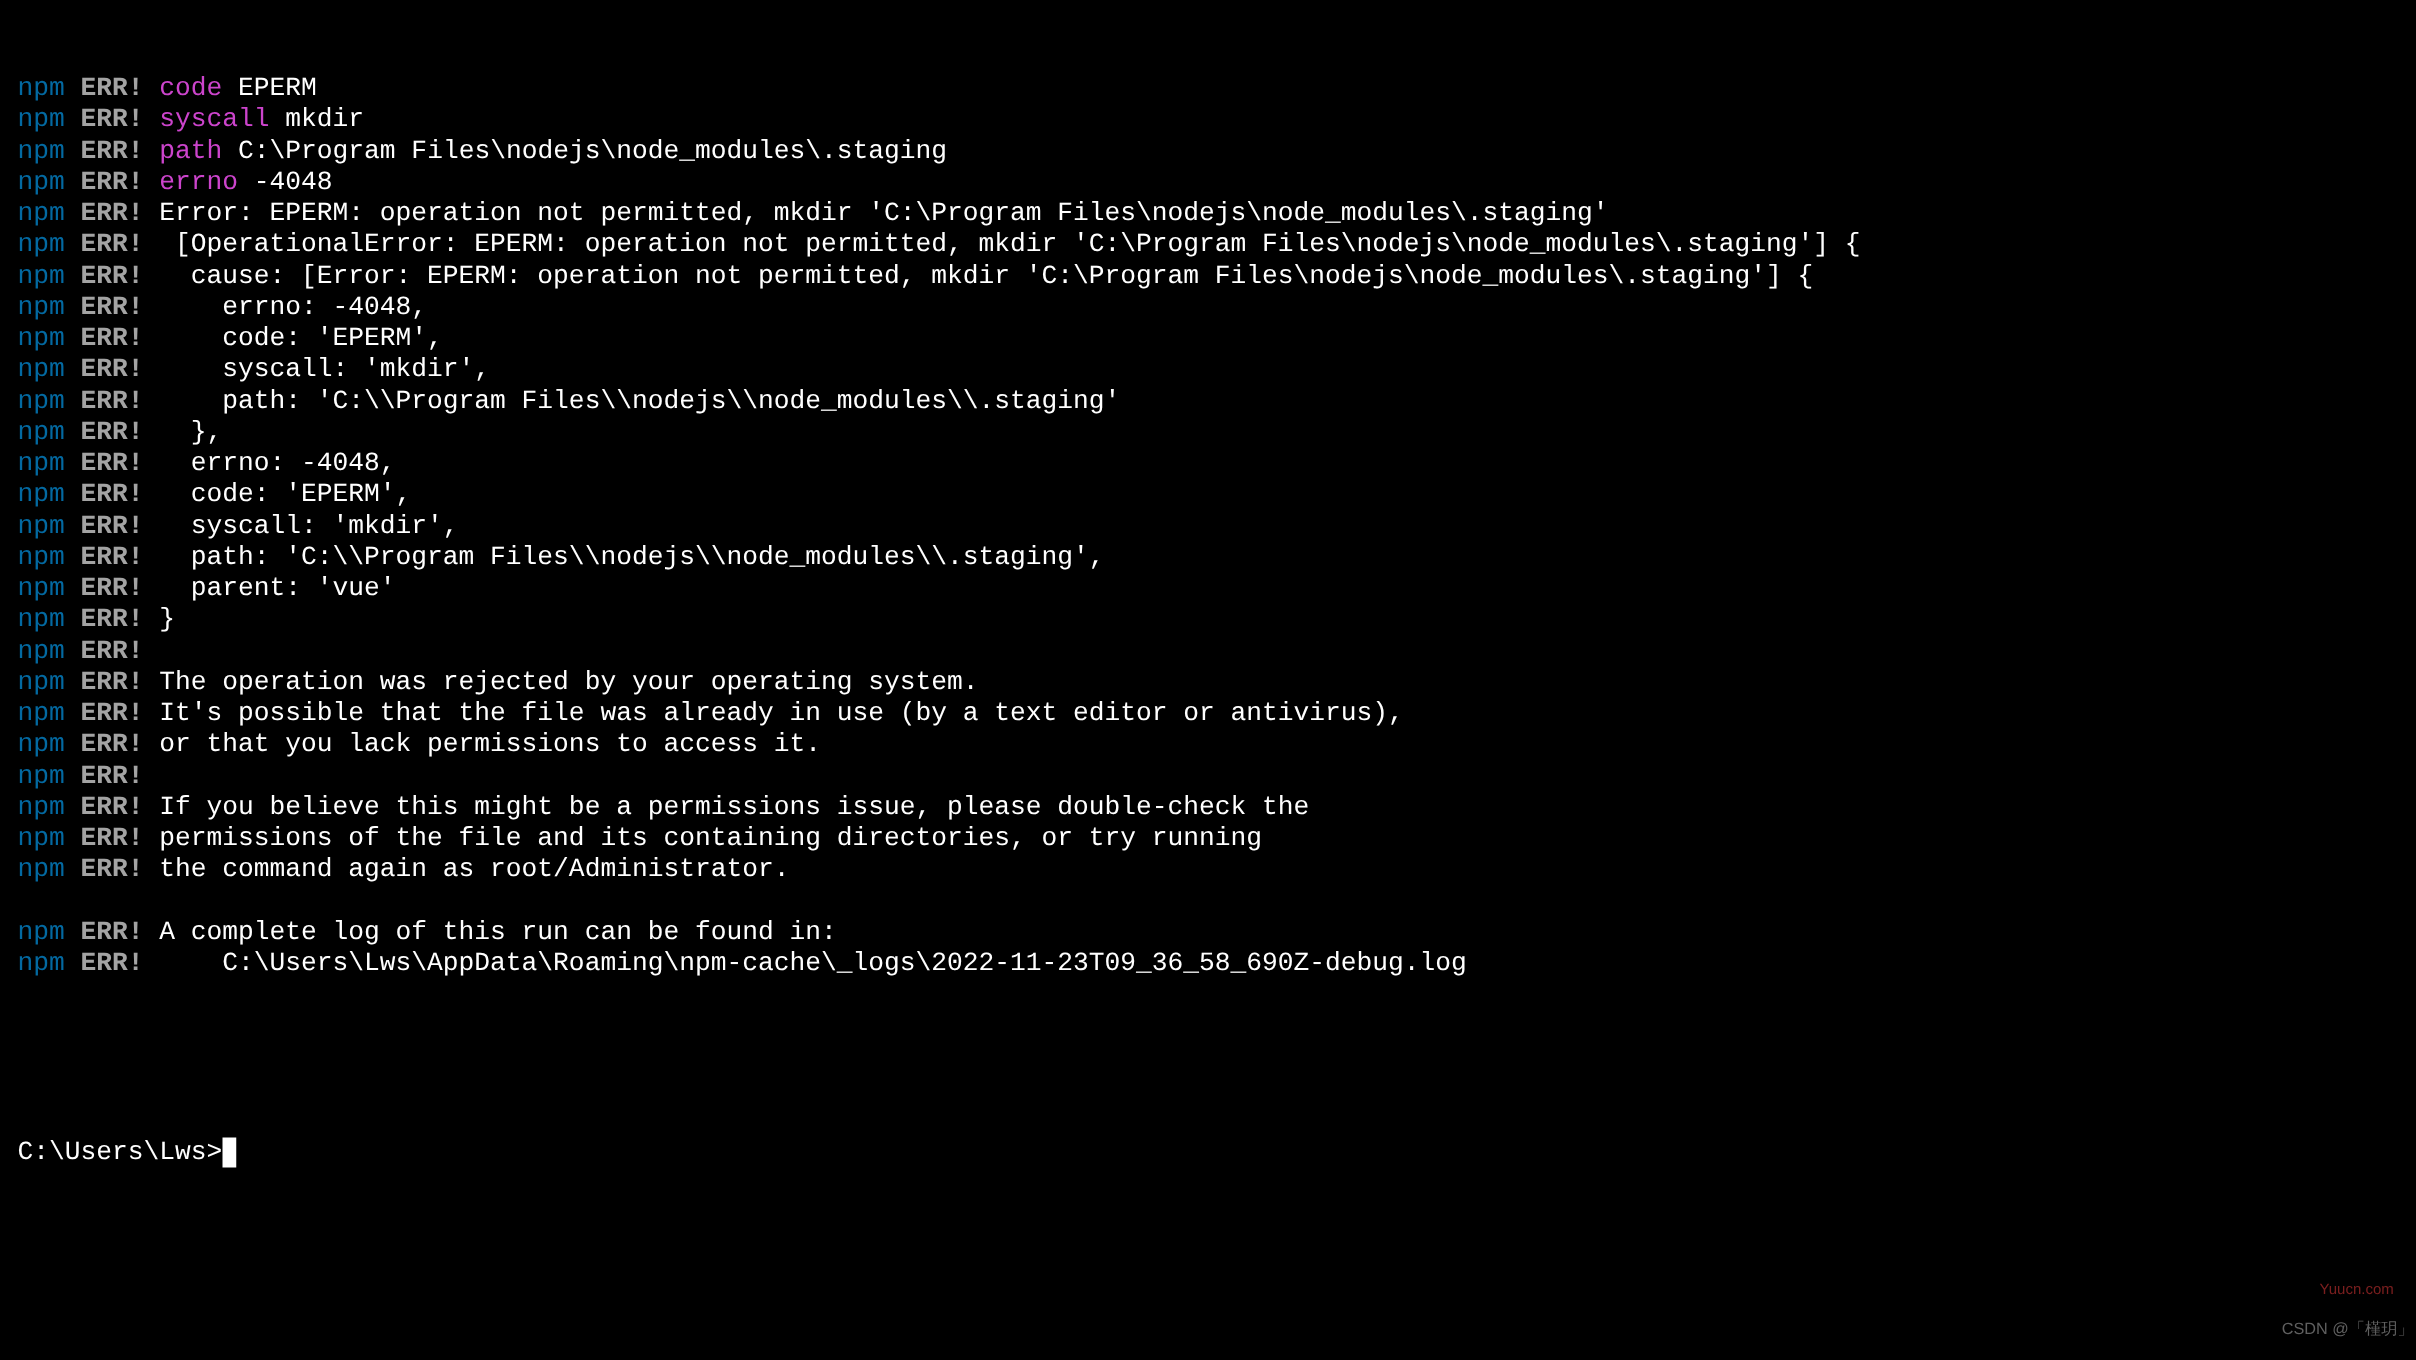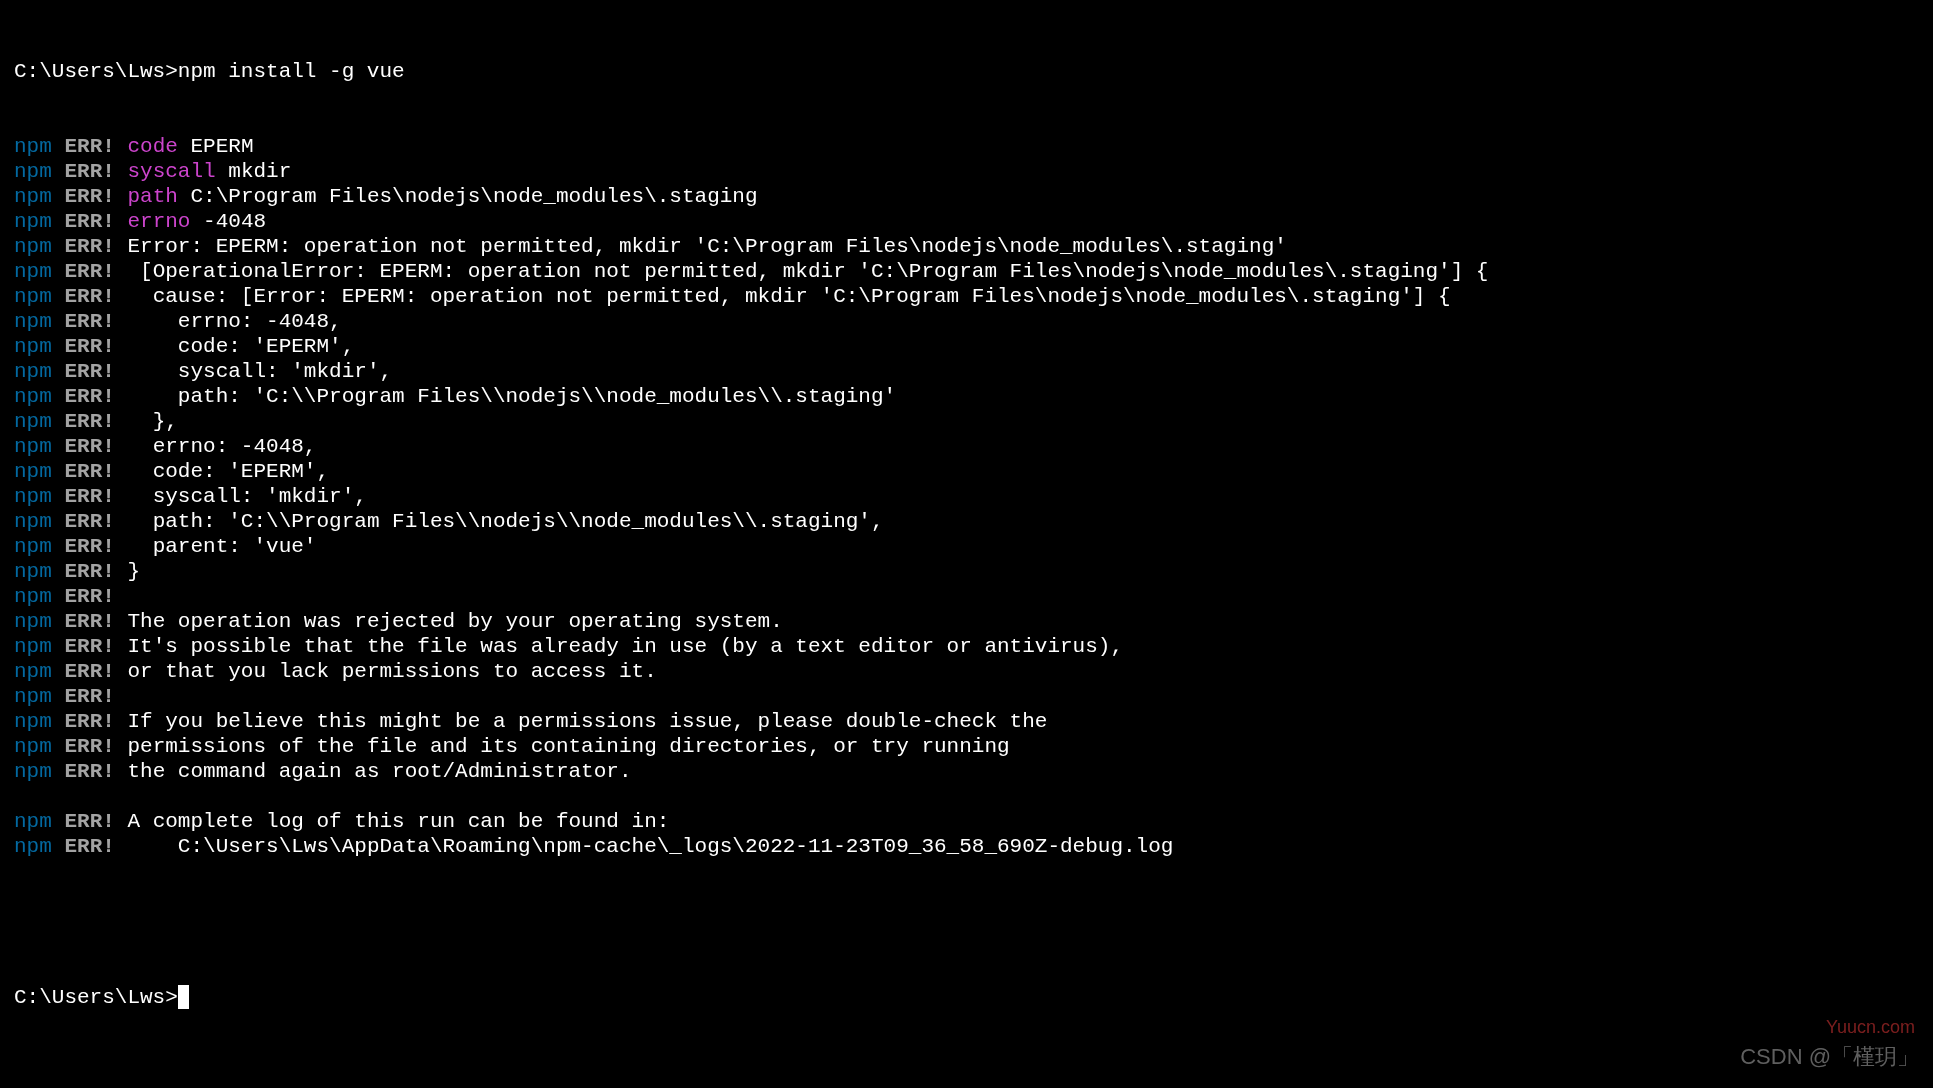--- a/index.html
+++ b/index.html
@@ -48,39 +48,38 @@
       width: 11px;
       height: 24px;
       background-color: #ffffff;
       vertical-align: text-bottom;
     }
     .watermark-yuucn {
       position: absolute;
       right: 18px;
       bottom: 50px;
       color: #cc3333;
-      font-size: 18px;
+      font-size: 12px;
       font-family: sans-serif;
       opacity: 0.6;
       text-align: right;
     }
     .watermark-csdn {
       position: absolute;
-      right: 14px;
+      right: 2px;
       bottom: 18px;
       color: #888888;
-      font-size: 22px;
+      font-size: 13px;
       font-family: sans-serif;
       opacity: 0.7;
     }
   </style>
 </head>
 <body>
 
 <div class="terminal">
-  <div class="line"><span class="prompt">C:\Users\Lws&gt;</span><span class="text">npm install -g vue</span></div>
   <div id="lines-container"><div class="line"><span class="npm">npm</span><span class="text"> </span><span class="err">ERR!</span><span class="text"> </span><span class="key">code</span><span class="text"> EPERM</span></div><div class="line"><span class="npm">npm</span><span class="text"> </span><span class="err">ERR!</span><span class="text"> </span><span class="key">syscall</span><span class="text"> mkdir</span></div><div class="line"><span class="npm">npm</span><span class="text"> </span><span class="err">ERR!</span><span class="text"> </span><span class="key">path</span><span class="text"> C:\Program Files\nodejs\node_modules\.staging</span></div><div class="line"><span class="npm">npm</span><span class="text"> </span><span class="err">ERR!</span><span class="text"> </span><span class="key">errno</span><span class="text"> -4048</span></div><div class="line"><span class="npm">npm</span><span class="text"> </span><span class="err">ERR!</span><span class="text"> Error: EPERM: operation not permitted, mkdir 'C:\Program Files\nodejs\node_modules\.staging'</span></div><div class="line"><span class="npm">npm</span><span class="text"> </span><span class="err">ERR!</span><span class="text">  [OperationalError: EPERM: operation not permitted, mkdir 'C:\Program Files\nodejs\node_modules\.staging'] {</span></div><div class="line"><span class="npm">npm</span><span class="text"> </span><span class="err">ERR!</span><span class="text">   cause: [Error: EPERM: operation not permitted, mkdir 'C:\Program Files\nodejs\node_modules\.staging'] {</span></div><div class="line"><span class="npm">npm</span><span class="text"> </span><span class="err">ERR!</span><span class="text">     errno: -4048,</span></div><div class="line"><span class="npm">npm</span><span class="text"> </span><span class="err">ERR!</span><span class="text">     code: 'EPERM',</span></div><div class="line"><span class="npm">npm</span><span class="text"> </span><span class="err">ERR!</span><span class="text">     syscall: 'mkdir',</span></div><div class="line"><span class="npm">npm</span><span class="text"> </span><span class="err">ERR!</span><span class="text">     path: 'C:\\Program Files\\nodejs\\node_modules\\.staging'</span></div><div class="line"><span class="npm">npm</span><span class="text"> </span><span class="err">ERR!</span><span class="text">   },</span></div><div class="line"><span class="npm">npm</span><span class="text"> </span><span class="err">ERR!</span><span class="text">   errno: -4048,</span></div><div class="line"><span class="npm">npm</span><span class="text"> </span><span class="err">ERR!</span><span class="text">   code: 'EPERM',</span></div><div class="line"><span class="npm">npm</span><span class="text"> </span><span class="err">ERR!</span><span class="text">   syscall: 'mkdir',</span></div><div class="line"><span class="npm">npm</span><span class="text"> </span><span class="err">ERR!</span><span class="text">   path: 'C:\\Program Files\\nodejs\\node_modules\\.staging',</span></div><div class="line"><span class="npm">npm</span><span class="text"> </span><span class="err">ERR!</span><span class="text">   parent: 'vue'</span></div><div class="line"><span class="npm">npm</span><span class="text"> </span><span class="err">ERR!</span><span class="text"> }</span></div><div class="line"><span class="npm">npm</span><span class="text"> </span><span class="err">ERR!</span></div><div class="line"><span class="npm">npm</span><span class="text"> </span><span class="err">ERR!</span><span class="text"> The operation was rejected by your operating system.</span></div><div class="line"><span class="npm">npm</span><span class="text"> </span><span class="err">ERR!</span><span class="text"> It's possible that the file was already in use (by a text editor or antivirus),</span></div><div class="line"><span class="npm">npm</span><span class="text"> </span><span class="err">ERR!</span><span class="text"> or that you lack permissions to access it.</span></div><div class="line"><span class="npm">npm</span><span class="text"> </span><span class="err">ERR!</span></div><div class="line"><span class="npm">npm</span><span class="text"> </span><span class="err">ERR!</span><span class="text"> If you believe this might be a permissions issue, please double-check the</span></div><div class="line"><span class="npm">npm</span><span class="text"> </span><span class="err">ERR!</span><span class="text"> permissions of the file and its containing directories, or try running</span></div><div class="line"><span class="npm">npm</span><span class="text"> </span><span class="err">ERR!</span><span class="text"> the command again as root/Administrator.</span></div><div class="line">&nbsp;</div><div class="line"><span class="npm">npm</span><span class="text"> </span><span class="err">ERR!</span><span class="text"> A complete log of this run can be found in:</span></div><div class="line"><span class="npm">npm</span><span class="text"> </span><span class="err">ERR!</span><span class="text">     C:\Users\Lws\AppData\Roaming\npm-cache\_logs\2022-11-23T09_36_58_690Z-debug.log</span></div></div>
   <div class="line">&nbsp;</div>
   <div class="line"><span class="prompt">C:\Users\Lws&gt;</span><span class="cursor"></span></div>
 </div>
 
 <div class="watermark-yuucn">Yuucn.com</div>
 <div class="watermark-csdn">CSDN @「槿玥」</div>
 
 </body></html>

